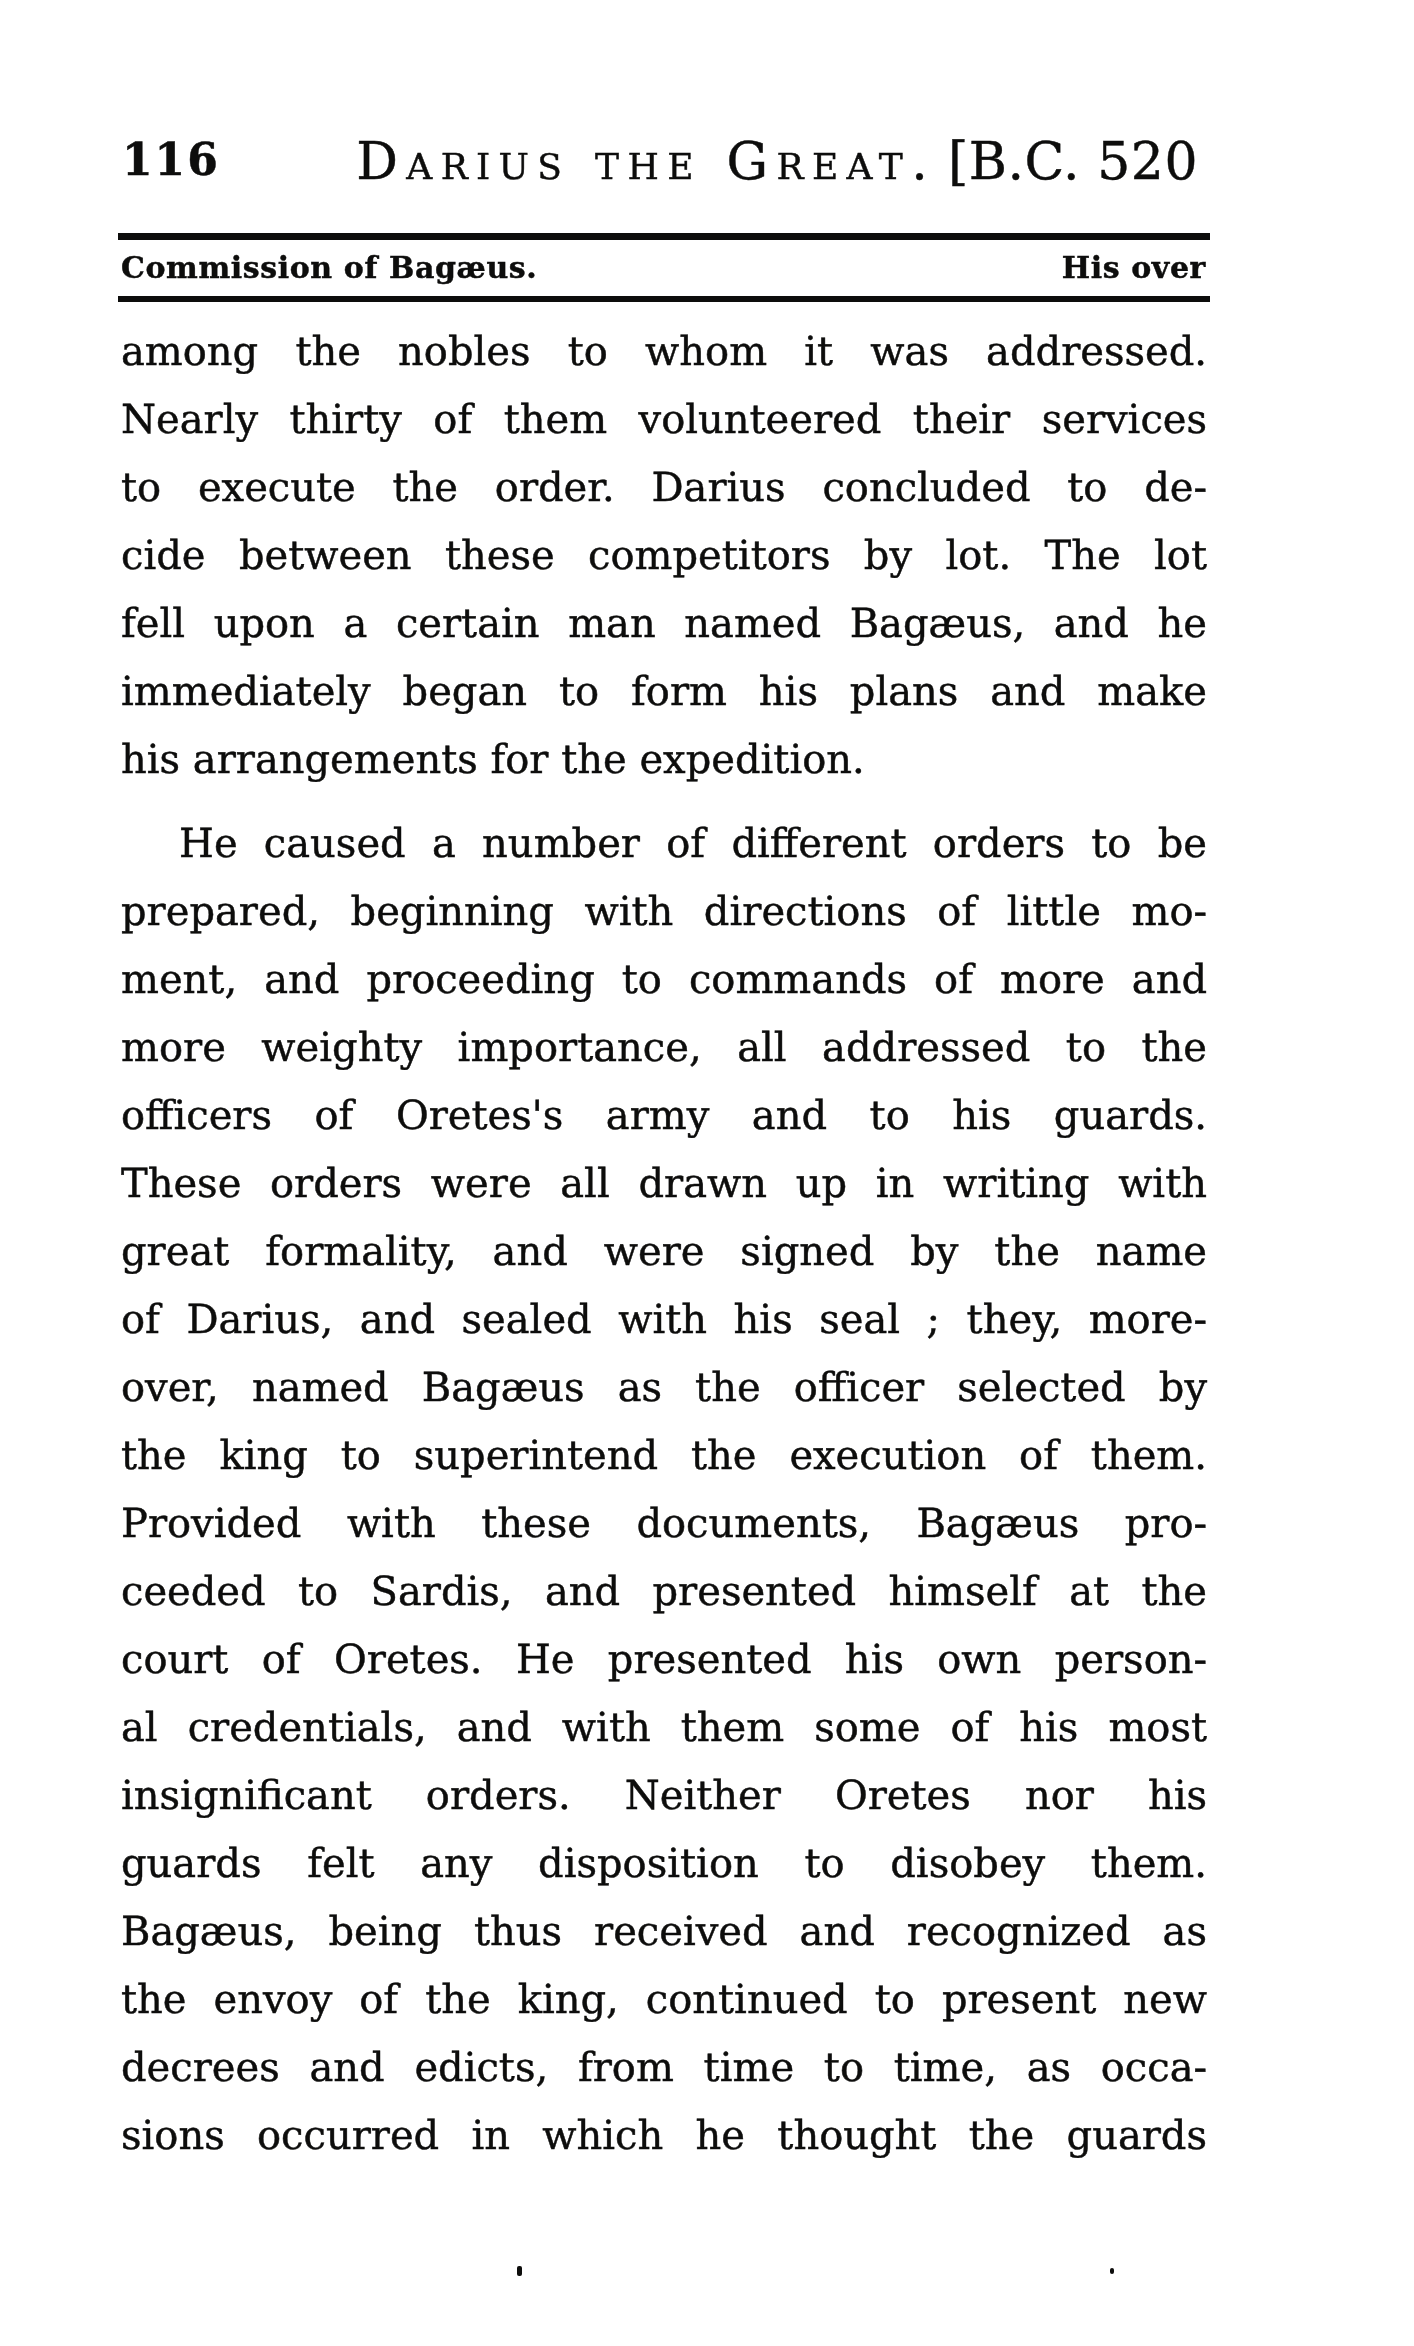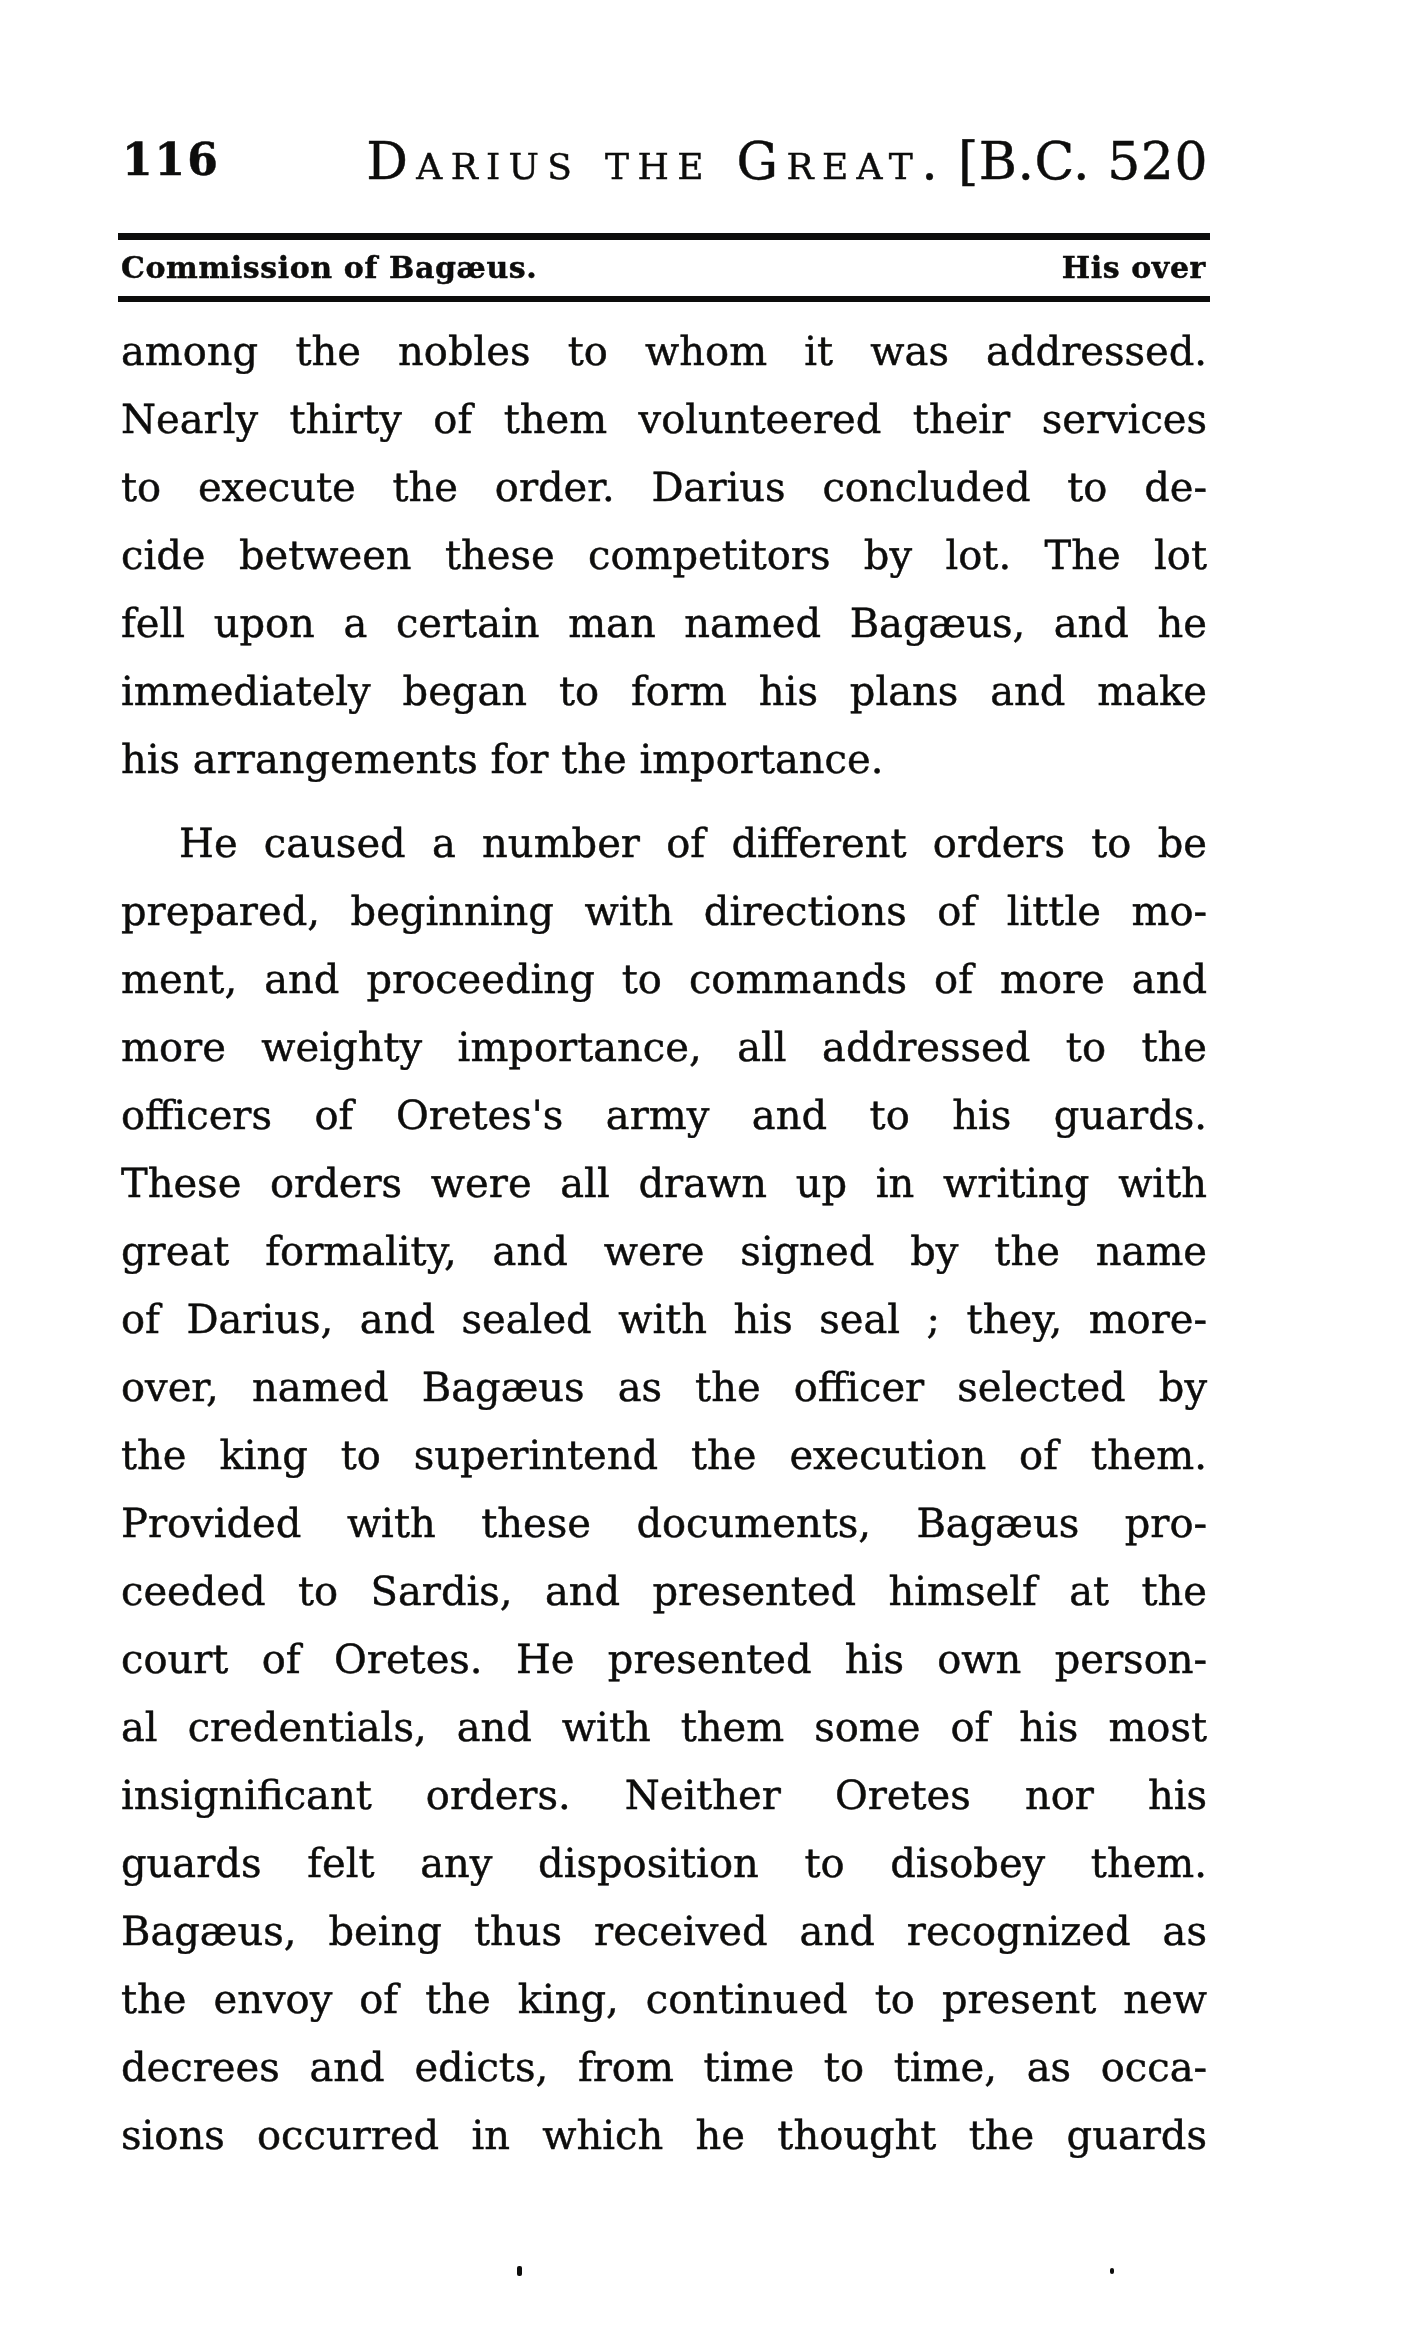--- a/index.html
+++ b/index.html
@@ -29,21 +29,21 @@
     position: absolute;
     left: 122px;
     top: 4px;
     font-size: 44px;
     line-height: 60px;
     letter-spacing: 2px;
     font-weight: 700;
   }
   .header-right {
     position: absolute;
-    right: 206px;
+    right: 216px;
     top: 0;
     white-space: nowrap;
     display: flex;
     align-items: baseline;
   }
   .book-title {
     font-variant: small-caps;
     font-size: 52px;
     line-height: 70px;
     letter-spacing: 0.16em;
@@ -134,21 +134,21 @@
   <div class="rule rule-bottom"></div>
 
   <div class="body-text">
       <div class="paragraph">
         <div class="line">among the nobles to whom it was addressed.</div>
         <div class="line">Nearly thirty of them volunteered their services</div>
         <div class="line">to execute the order. Darius concluded to de-</div>
         <div class="line">cide between these competitors by lot. The lot</div>
         <div class="line">fell upon a certain man named Bagæus, and he</div>
         <div class="line">immediately began to form his plans and make</div>
-        <div class="line para-end">his arrangements for the importance.</div>
+        <div class="line para-end">his arrangements for the expedition.</div>
       </div>
       <div class="paragraph indented">
         <div class="line">He caused a number of different orders to be</div>
         <div class="line">prepared, beginning with directions of little mo-</div>
         <div class="line">ment, and proceeding to commands of more and</div>
         <div class="line">more weighty importance, all addressed to the</div>
         <div class="line">officers of Oretes's army and to his guards.</div>
         <div class="line">These orders were all drawn up in writing with</div>
         <div class="line">great formality, and were signed by the name</div>
         <div class="line">of Darius, and sealed with his seal ; they, more-</div>

